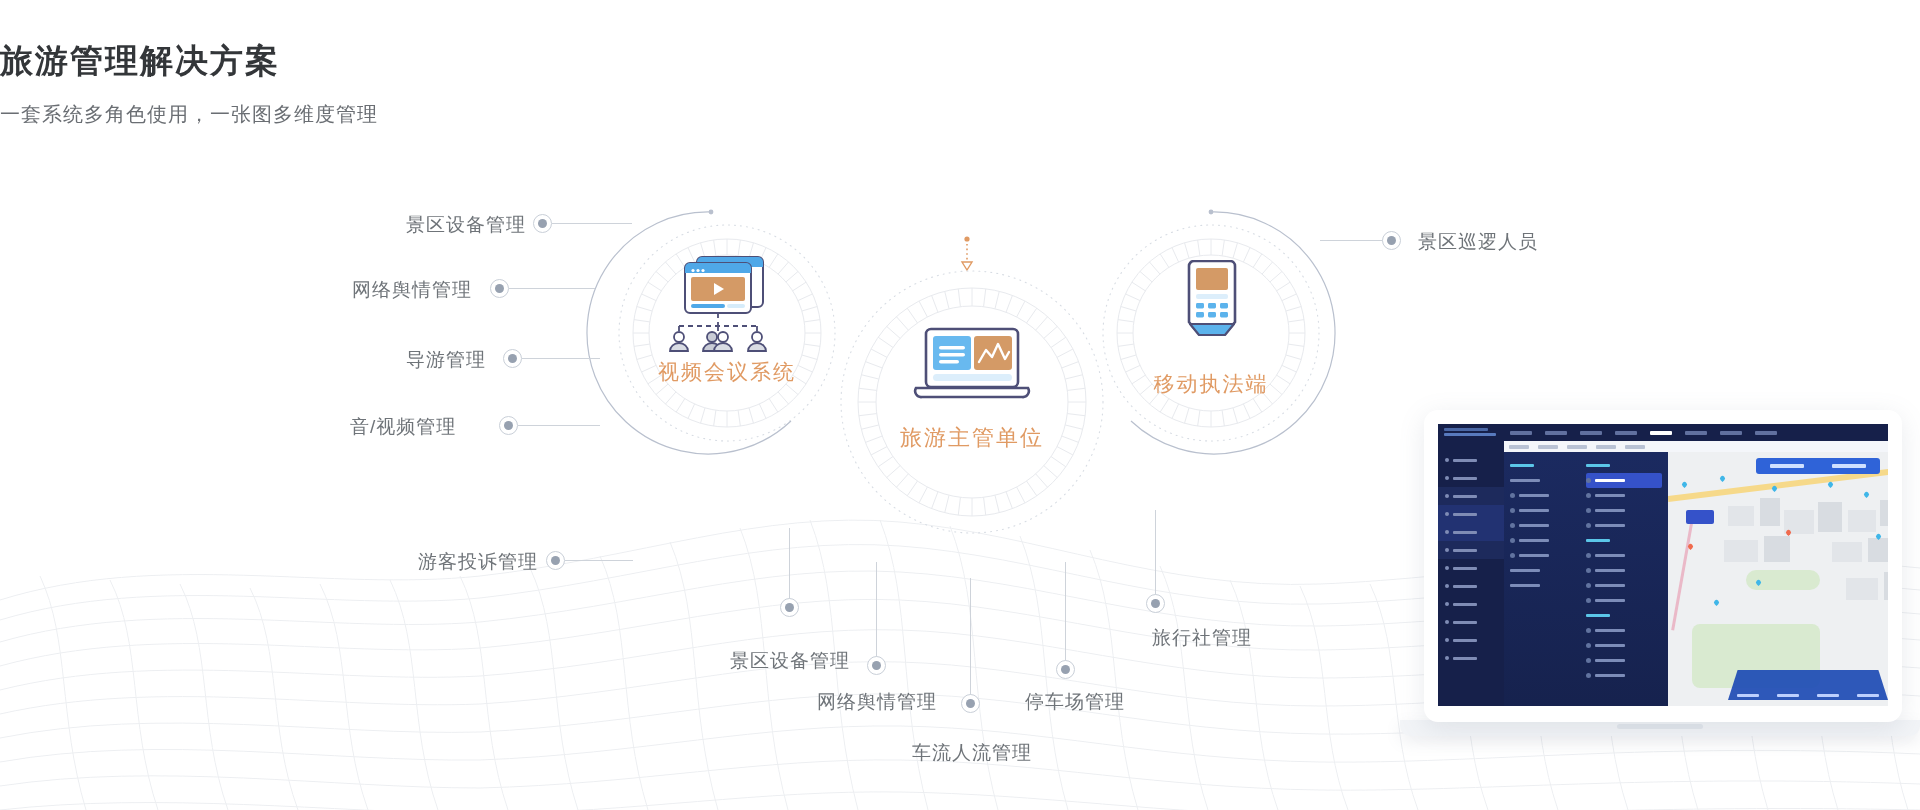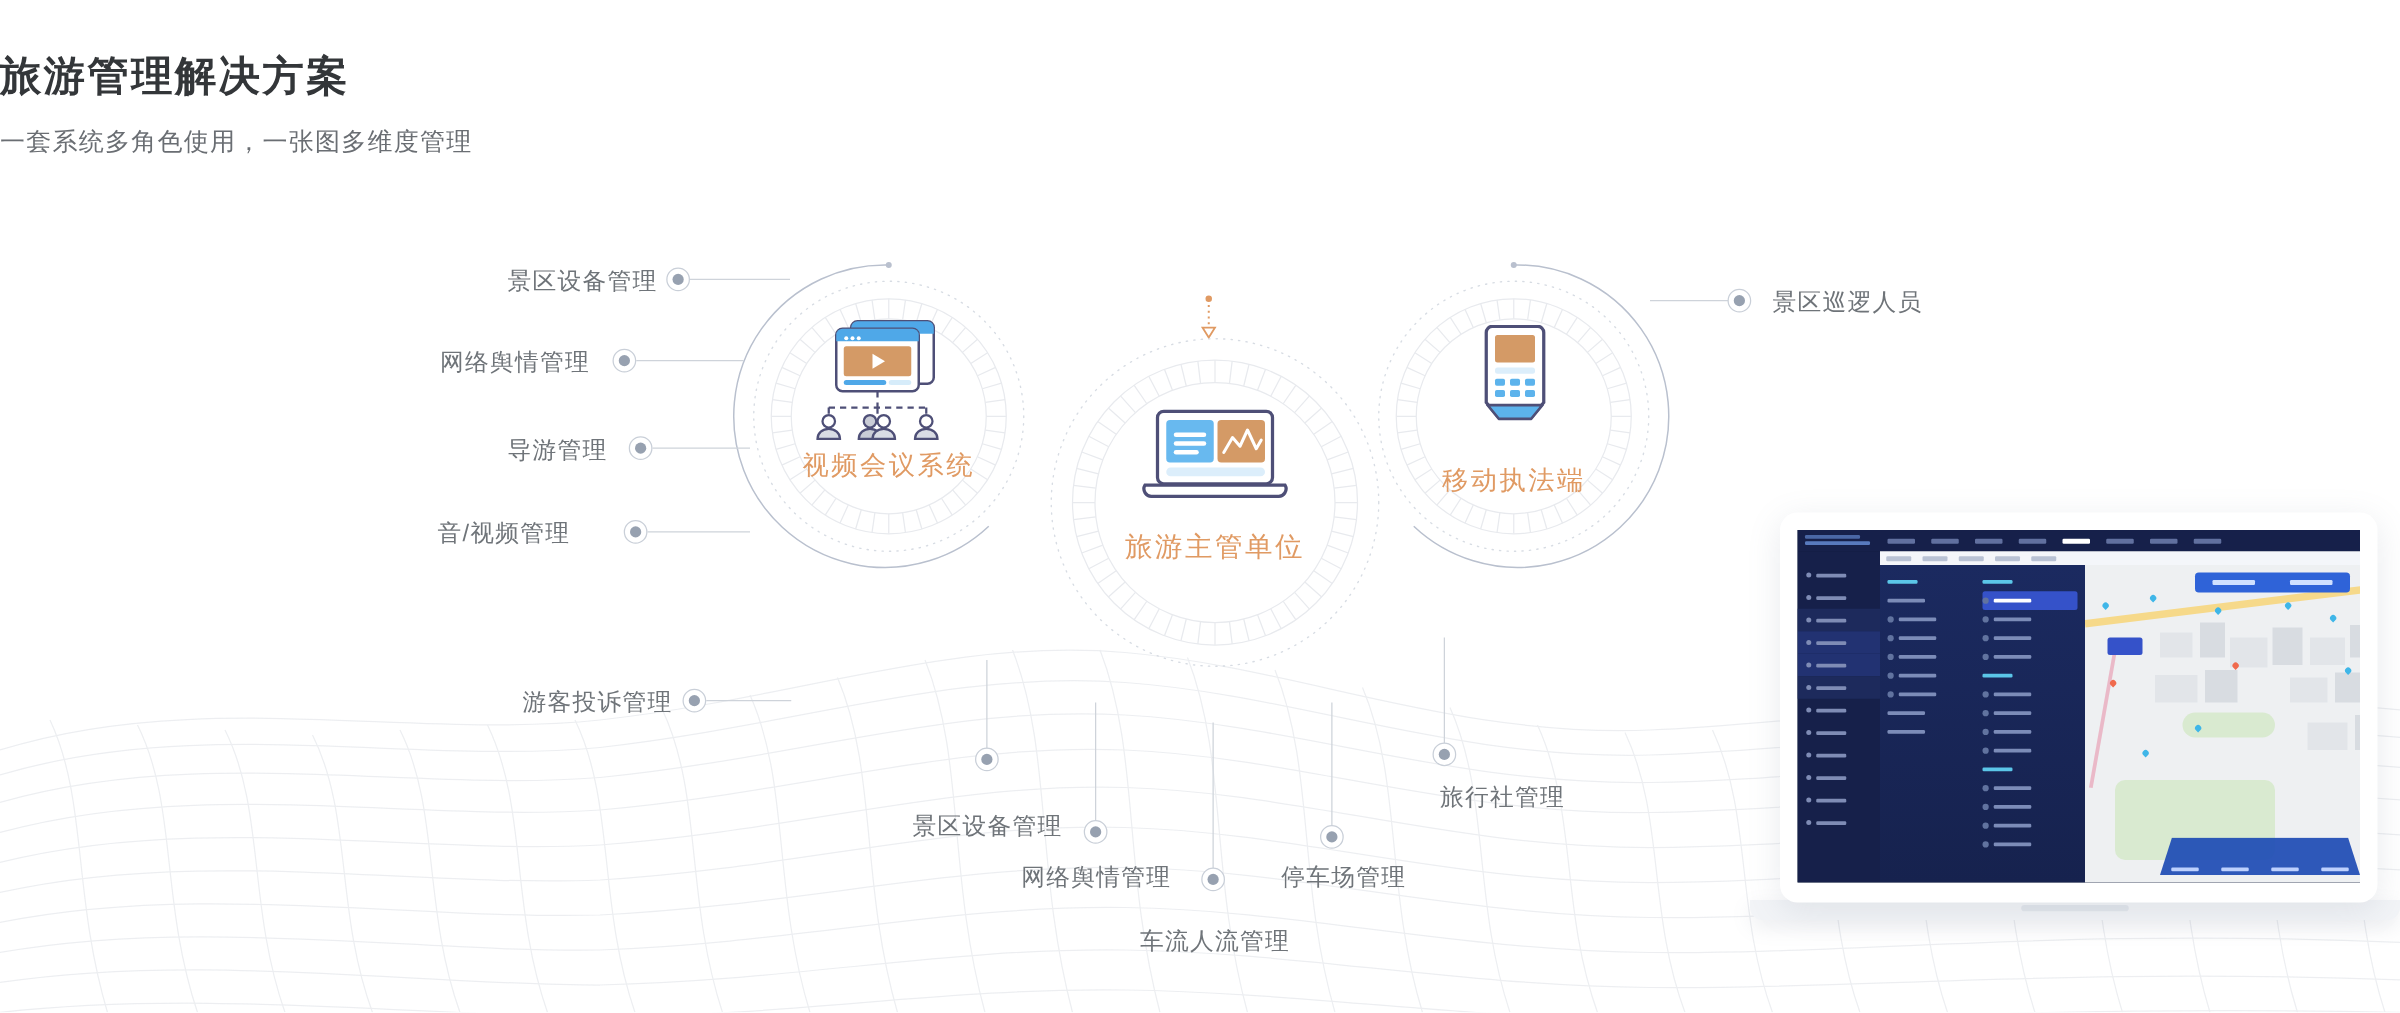--- a/index.html
+++ b/index.html
@@ -197,21 +197,21 @@
     <div class="subtitle">一套系统多角色使用，一张图多维度管理</div>
   </div>
 
 
   <svg style="position:absolute;left:960px;top:236px;width:14px;height:36px;" viewBox="0 0 14 36">
     <circle cx="7" cy="3" r="2.6" fill="#e09a63"></circle>
     <line x1="7" y1="8" x2="7" y2="24" stroke="#e09a63" stroke-width="1.6" stroke-dasharray="1.6 3"></line>
     <path d="M2,26 L12,26 L7,34 Z" fill="none" stroke="#e09a63" stroke-width="1.4"></path>
   </svg>
 
-  <div class="ring" style="left:600px;top:222px;width:222px;height:222px;">
+  <div class="ring" style="left:616px;top:222px;width:222px;height:222px;">
     <svg width="222" height="222" viewBox="0 0 222 222">
       <circle cx="111" cy="111" r="108" fill="none" stroke="#d7dce3" stroke-width="1.1" stroke-dasharray="1 5" stroke-linecap="round"></circle>
       <circle cx="111" cy="111" r="94" fill="none" stroke="#e8eaee" stroke-width="1"></circle>
       <circle cx="111" cy="111" r="78" fill="none" stroke="#e8eaee" stroke-width="1"></circle>
       <g stroke="#e8eaee" stroke-width="1">
         <g id="vc-ticks">
             <line x1="111.00" y1="33.00" x2="111.00" y2="17.00"></line>
             <line x1="122.10" y1="33.79" x2="124.38" y2="17.96"></line>
             <line x1="132.98" y1="36.16" x2="137.48" y2="20.81"></line>
             <line x1="143.40" y1="40.05" x2="150.05" y2="25.49"></line>

